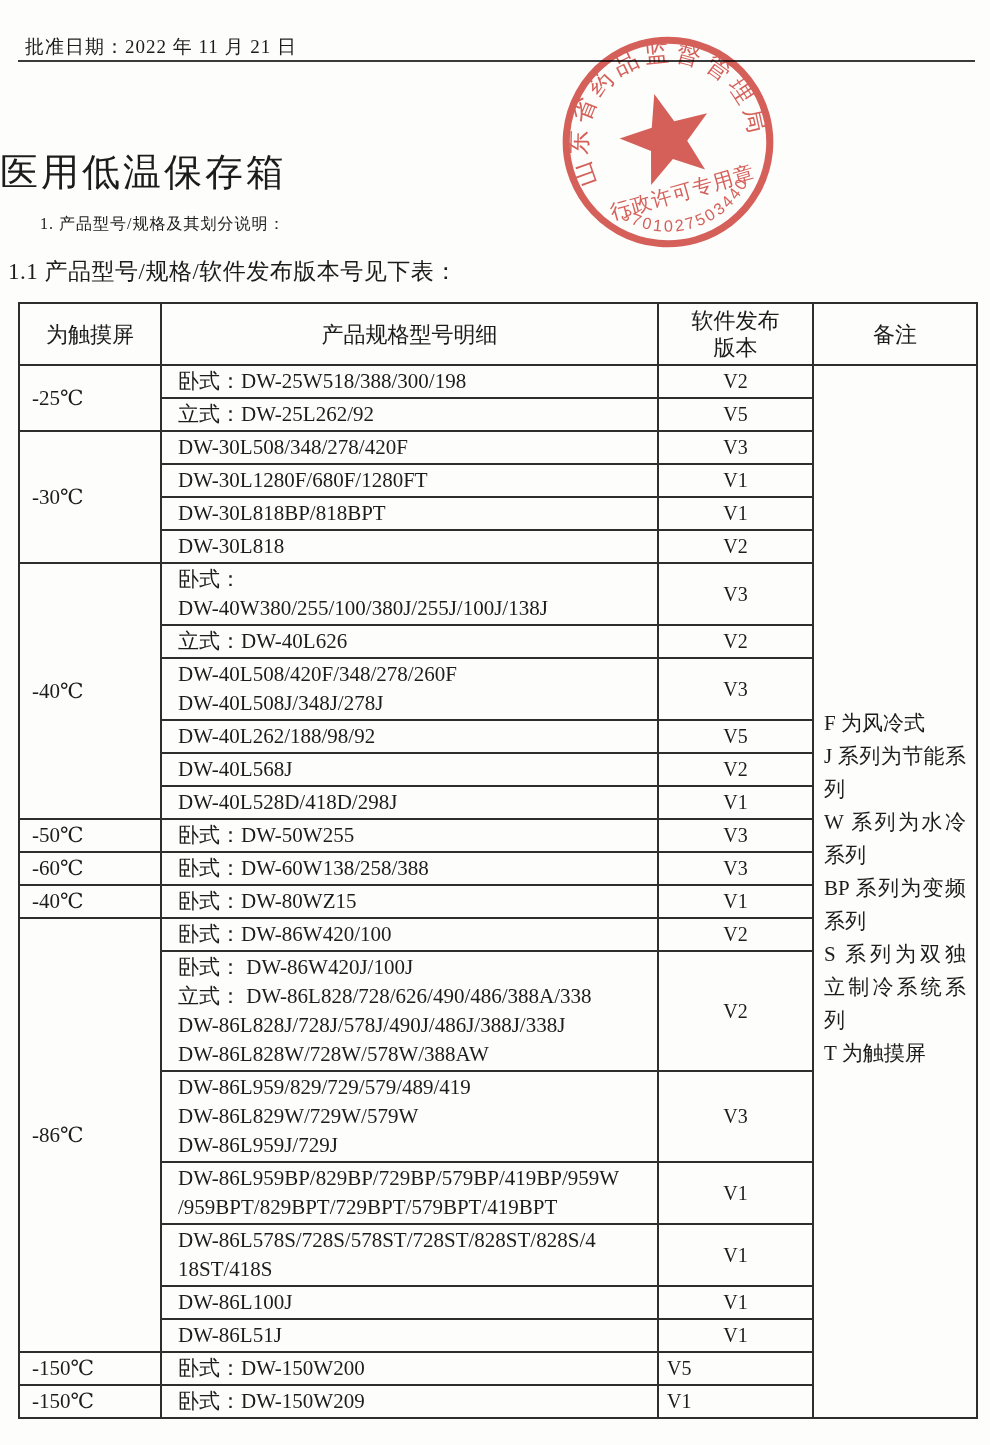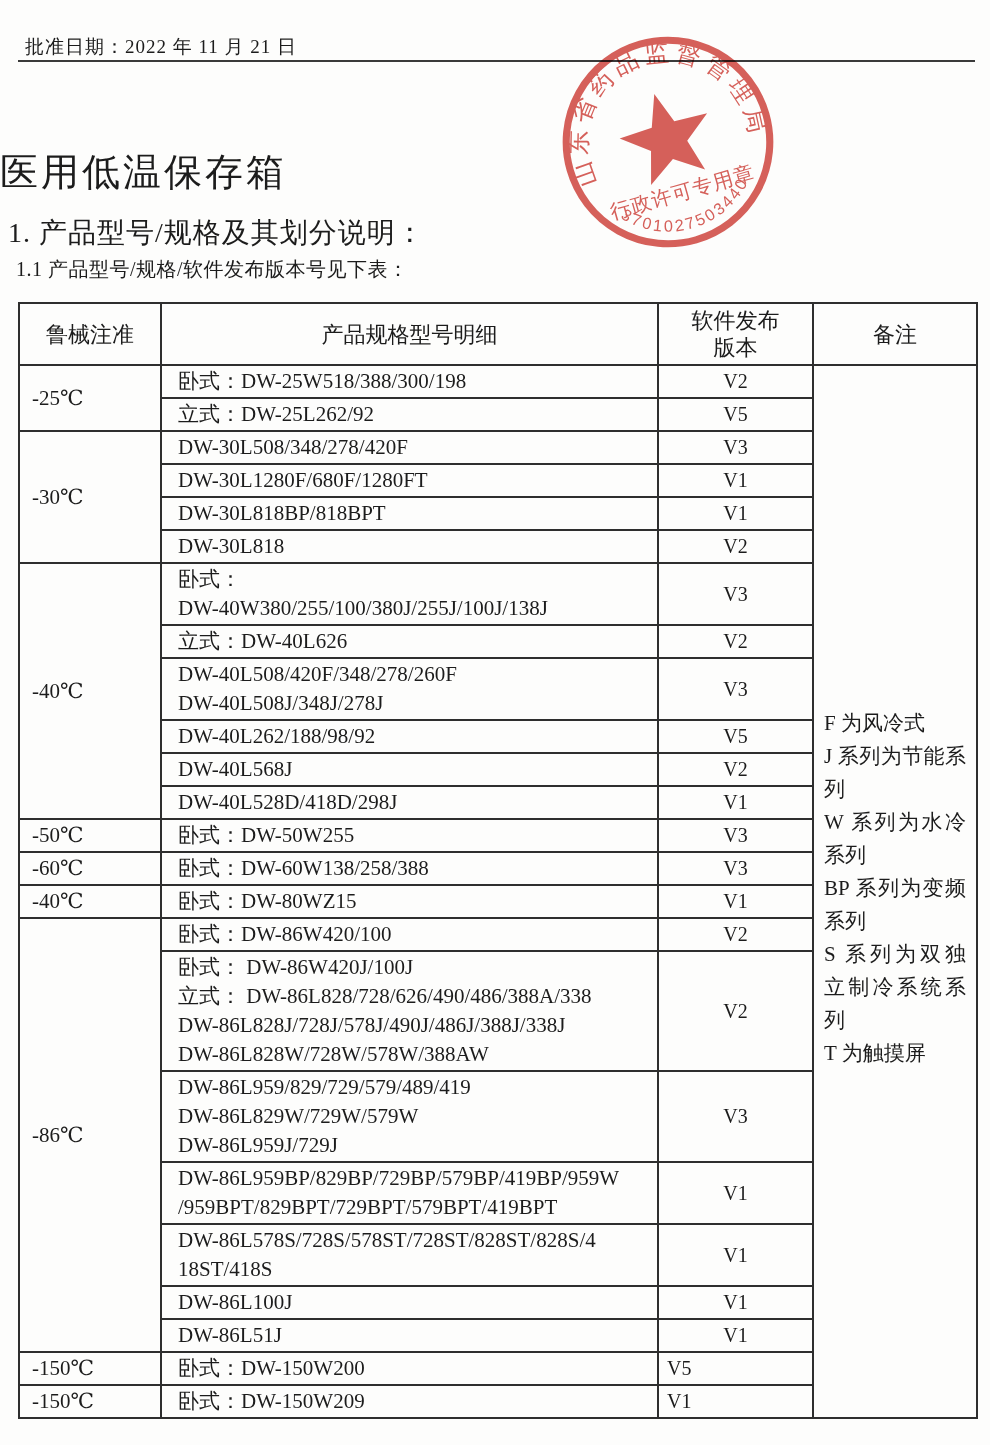--- a/index.html
+++ b/index.html
@@ -23,26 +23,26 @@
   }
   .doc-number-line {
     position: absolute; left: 22px; top: 100px;
     font-size: 25px; letter-spacing: 0.5px;
   }
   .page-title {
     position: absolute; left: 0; top: 147px; width: 990px;
     text-align: left; font-size: 38px; letter-spacing: 3px;
   }
   .section-1 {
-    position: absolute; left: 8px; top: 214px;
-    font-size: 28px; letter-spacing: 1px;
+    position: absolute; left: 40px; top: 214px;
+    font-size: 16px; letter-spacing: 1px;
   }
   .section-1-1 {
-    position: absolute; left: 16px; top: 256px;
-    font-size: 20px; letter-spacing: 0.5px;
+    position: absolute; left: 8px; top: 256px;
+    font-size: 23px; letter-spacing: 0.5px;
   }
   table.spec {
     position: absolute; left: 18px; top: 302px;
     width: 958px; border-collapse: collapse; table-layout: fixed;
   }
   table.spec th, table.spec td {
     border: 2px solid #2e2e2e;
     vertical-align: middle;
     font-weight: normal;
     overflow: hidden;
@@ -93,21 +93,21 @@
 
   <table class="spec">
     <colgroup>
       <col style="width:142px">
       <col style="width:497px">
       <col style="width:155px">
       <col style="width:164px">
     </colgroup>
     <thead>
       <tr>
-        <th class="h">鲁械注准</th>
+        <th class="h">为触摸屏</th>
         <th class="h">产品规格型号明细</th>
         <th class="h">
           <div>软件发布</div>
           <div>版本</div>
         </th>
         <th class="h">备注</th>
       </tr>
     </thead>
     <tbody>
         <tr>

